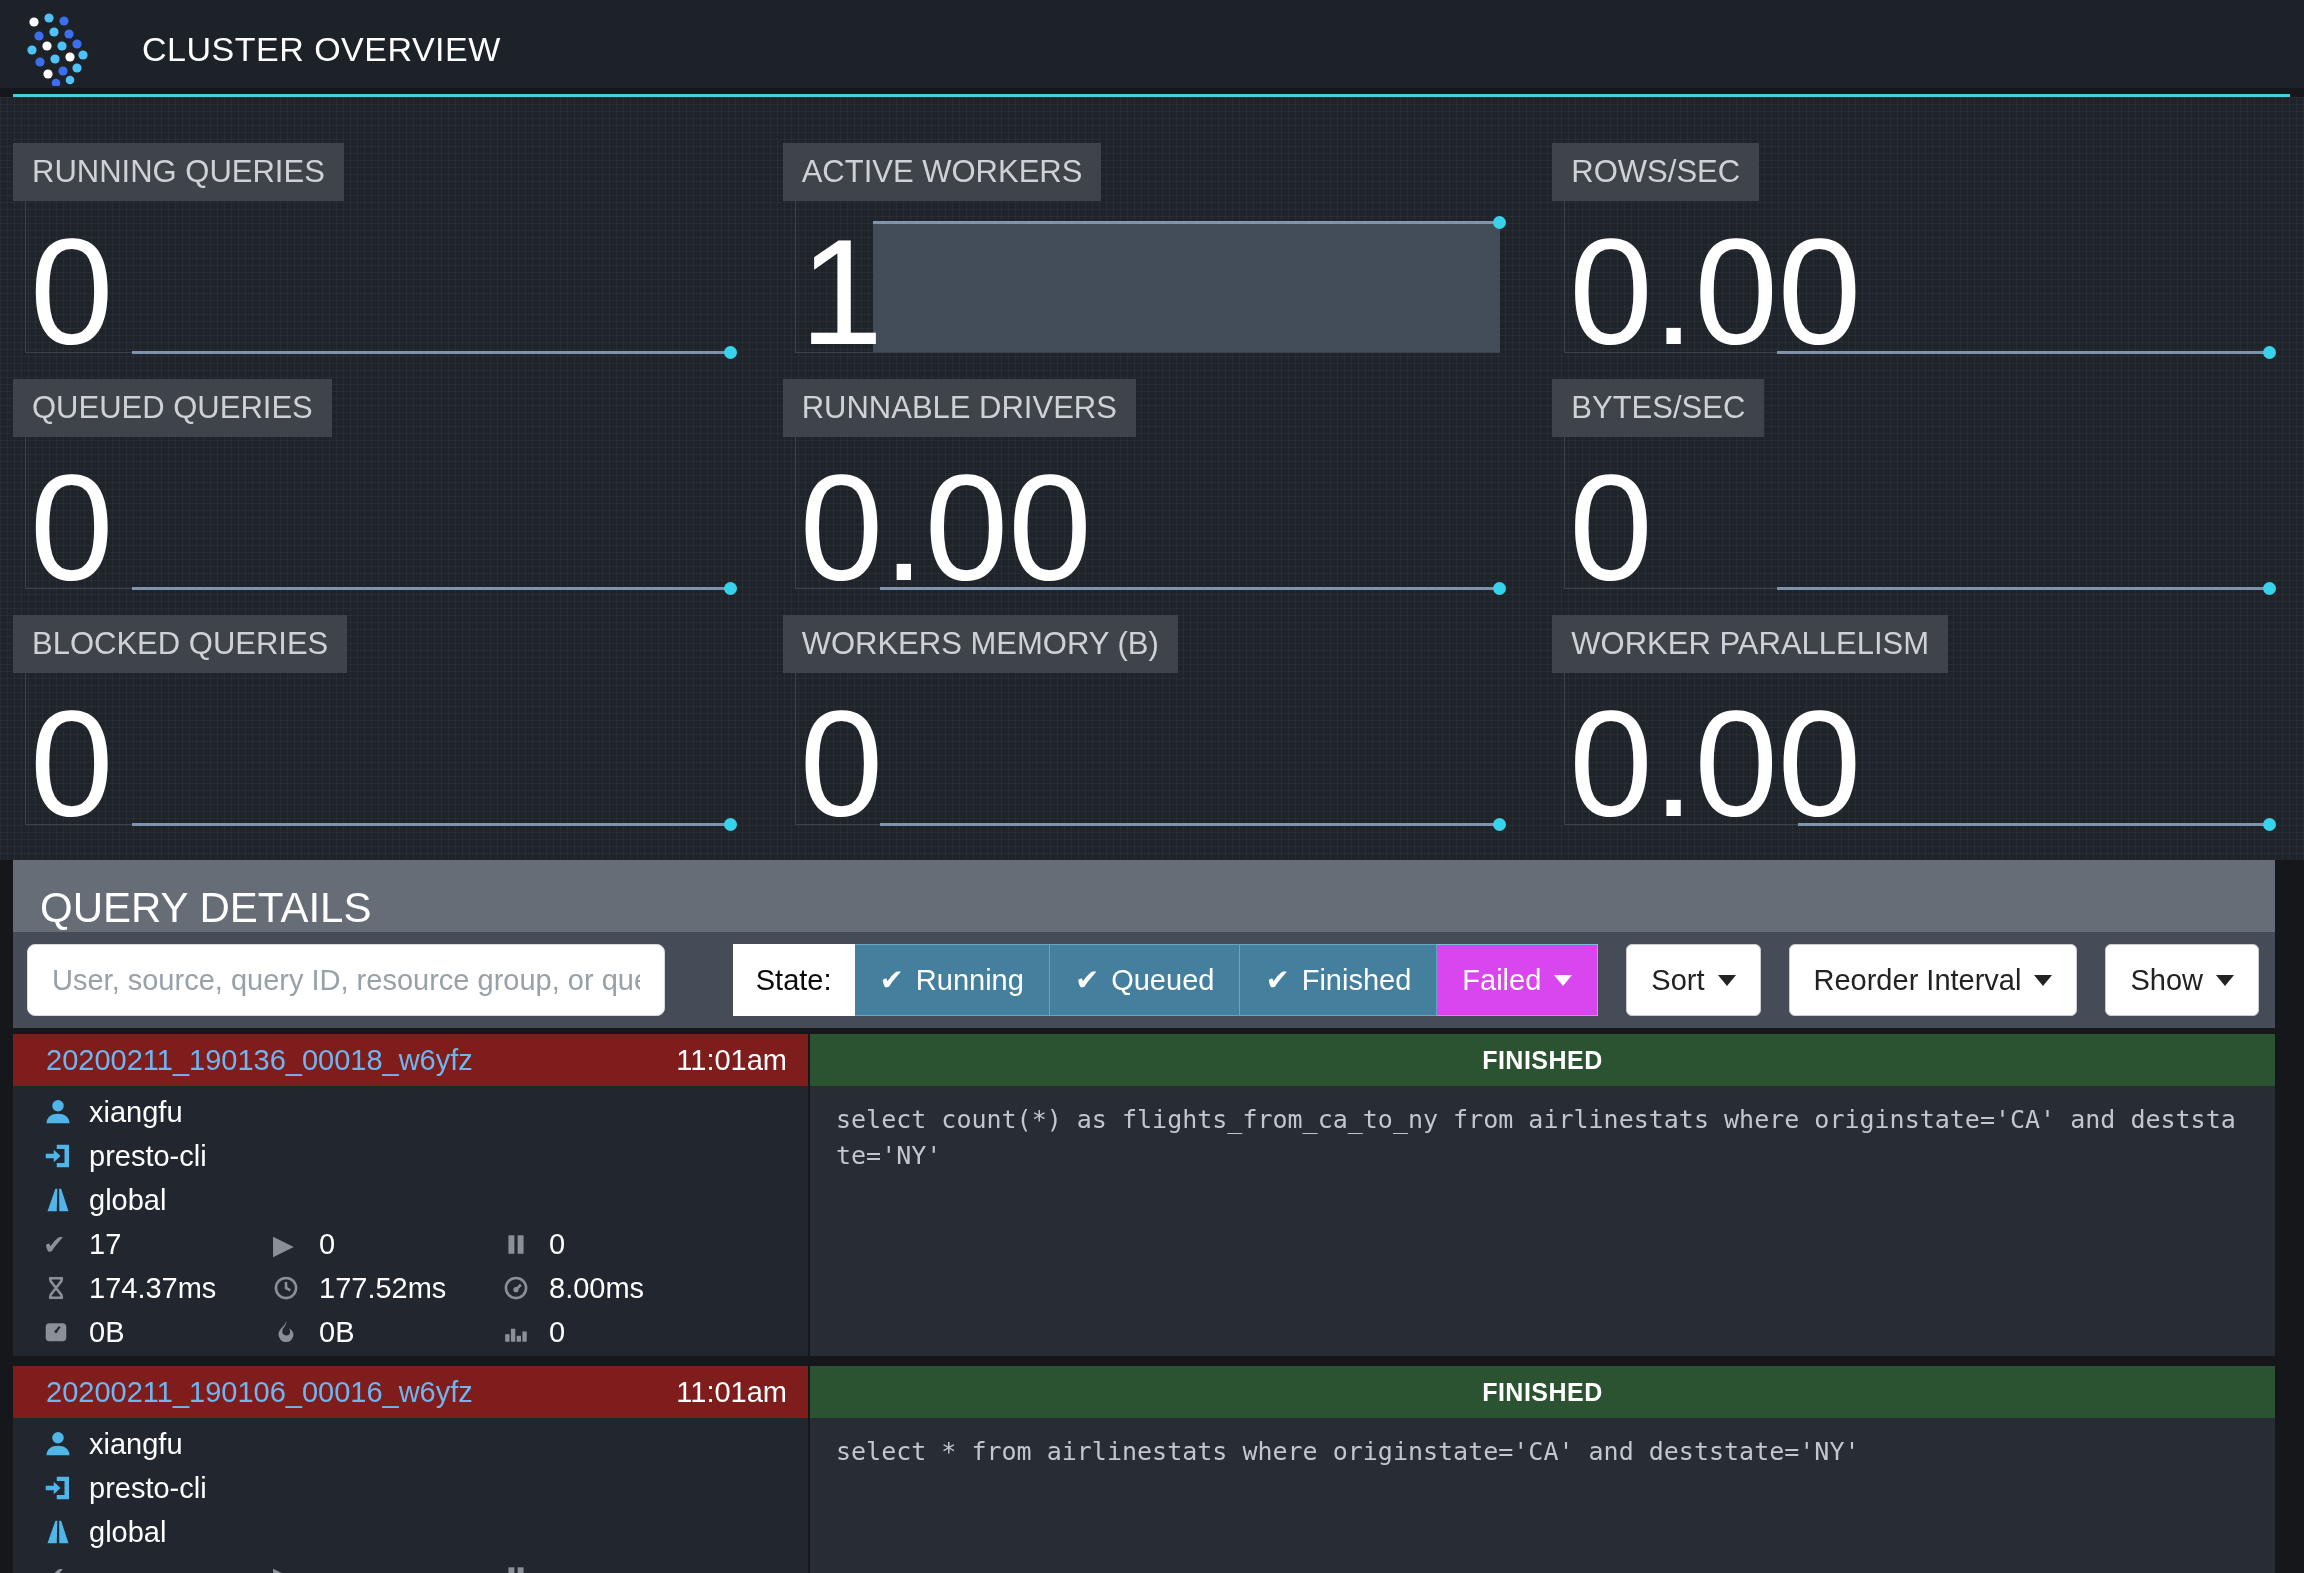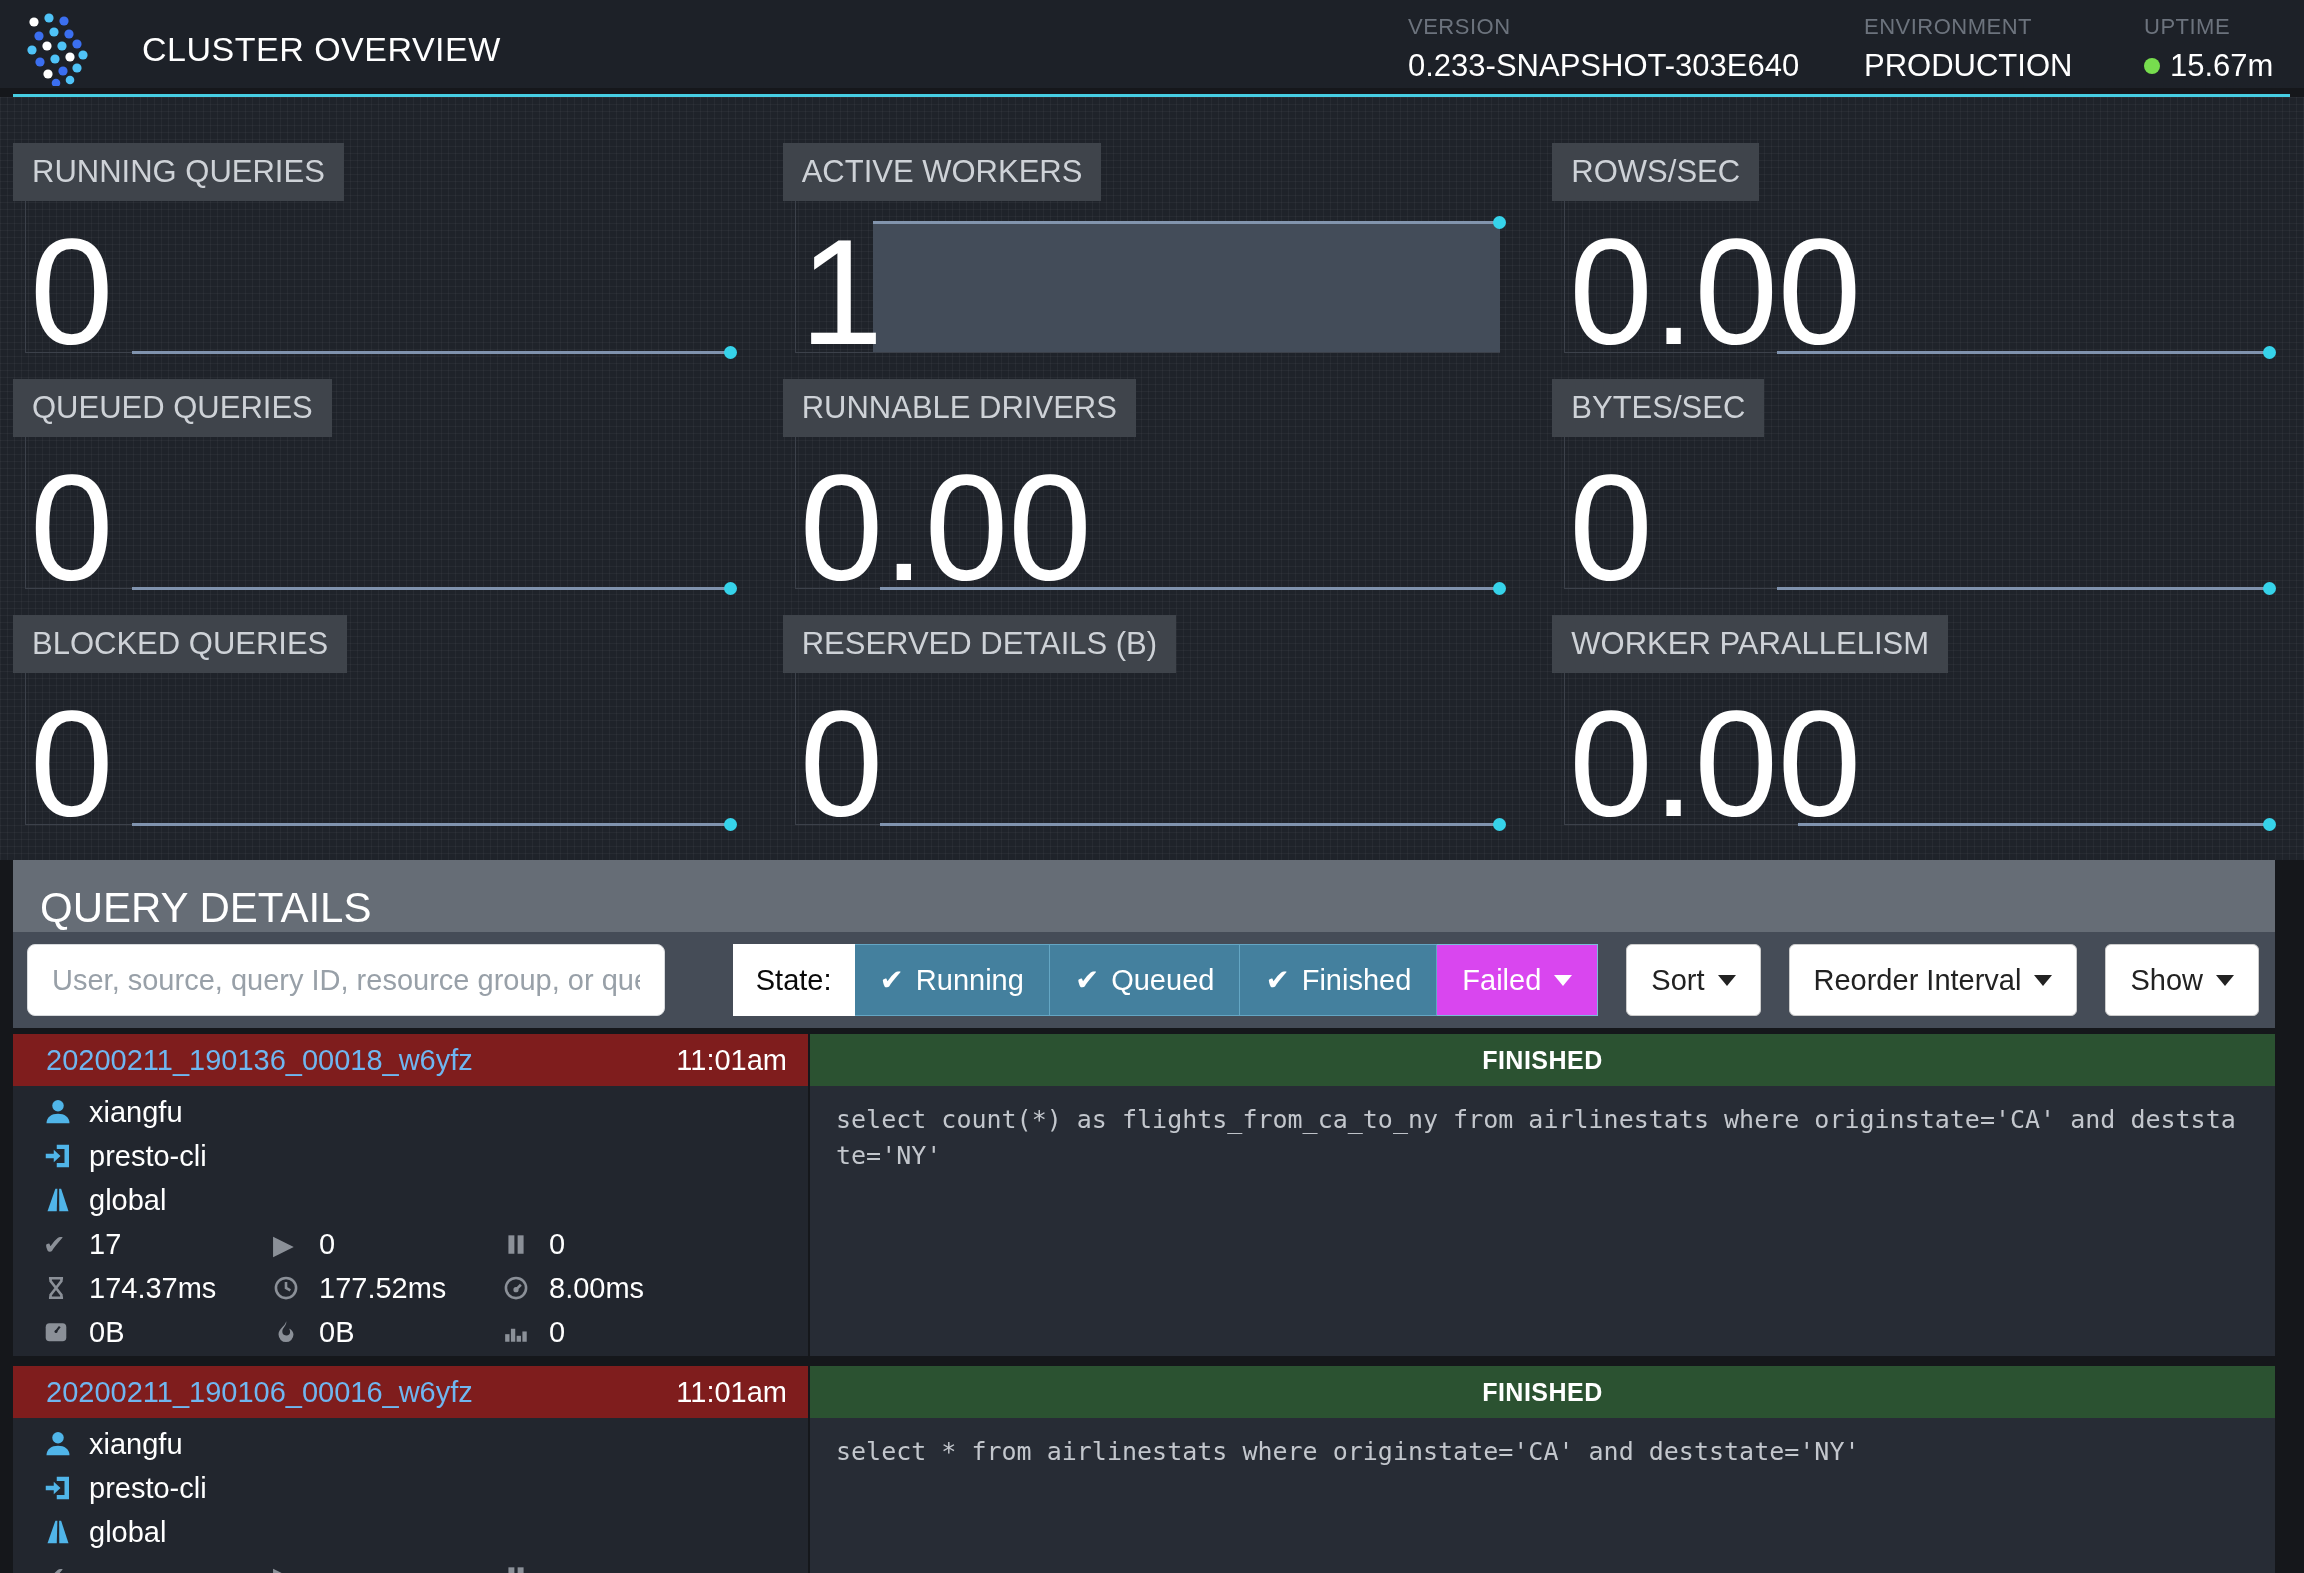--- a/index.html
+++ b/index.html
@@ -101,37 +101,20 @@
       <circle cx="44" cy="45" r="4.6" fill="#ffffff"></circle>
       <circle cx="57" cy="43" r="4.6" fill="#4fc3f7"></circle>
       <circle cx="22" cy="62" r="4.6" fill="#ffffff"></circle>
       <circle cx="37" cy="59" r="4.6" fill="#3b6ff0"></circle>
       <circle cx="51" cy="56" r="4.6" fill="#4fc3f7"></circle>
       <circle cx="30" cy="71" r="4.3" fill="#3b6ff0"></circle>
       <circle cx="44" cy="68" r="4.3" fill="#4fc3f7"></circle>
     </g>
   </svg>
   <div class="app-title">CLUSTER OVERVIEW</div>
-  <div class="head-stats">
-    <div class="head-stat w-ver">
-      <div class="lbl">VERSION</div>
-      <div class="val">0.233-SNAPSHOT-303E640</div>
-    </div>
-    <div class="head-stat w-env">
-      <div class="lbl">ENVIRONMENT</div>
-      <div class="val">PRODUCTION</div>
-    </div>
-    <div class="head-stat w-up">
-      <div class="lbl">UPTIME</div>
-      <div class="val">
-        <span class="up-dot"></span>
-        <span>15.67m</span>
-      </div>
-    </div>
-  </div>
 </div>
 <div class="header-rule"></div>
 
 <div class="hud">
   <div class="hud-grid">
 
     <div class="tile">
       <div class="tile-chart">
         <div class="spark" style="left: 15%;">
             <span class="dot"></span>
@@ -200,21 +183,21 @@
       <span class="tile-label">BLOCKED QUERIES</span>
       <span class="tile-value">0</span>
     </div>
 
     <div class="tile">
       <div class="tile-chart">
         <div class="spark" style="left: 12%;">
             <span class="dot"></span>
           </div>
       </div>
-      <span class="tile-label">RESERVED DETAILS (B)</span>
+      <span class="tile-label">WORKERS MEMORY (B)</span>
       <span class="tile-value">0</span>
     </div>
 
     <div class="tile">
       <div class="tile-chart">
         <div class="spark" style="left: 33%;">
             <span class="dot"></span>
           </div>
       </div>
       <span class="tile-label">WORKER PARALLELISM</span>

